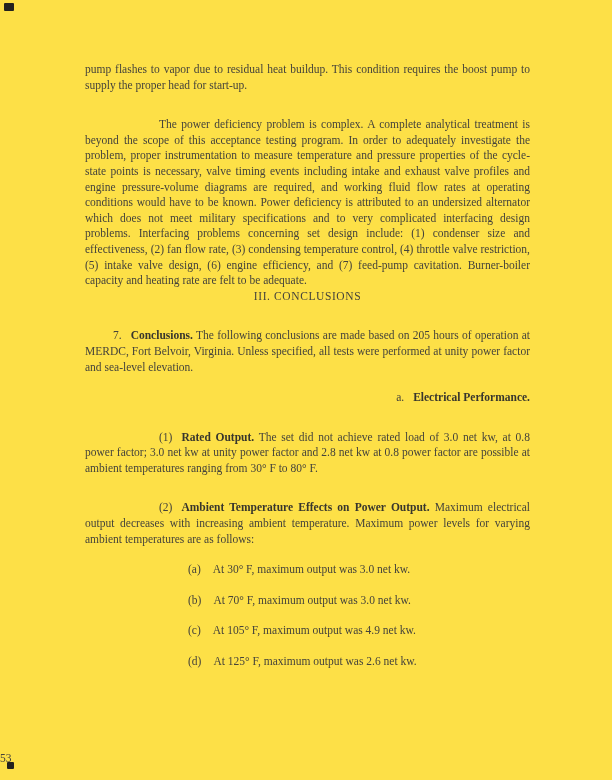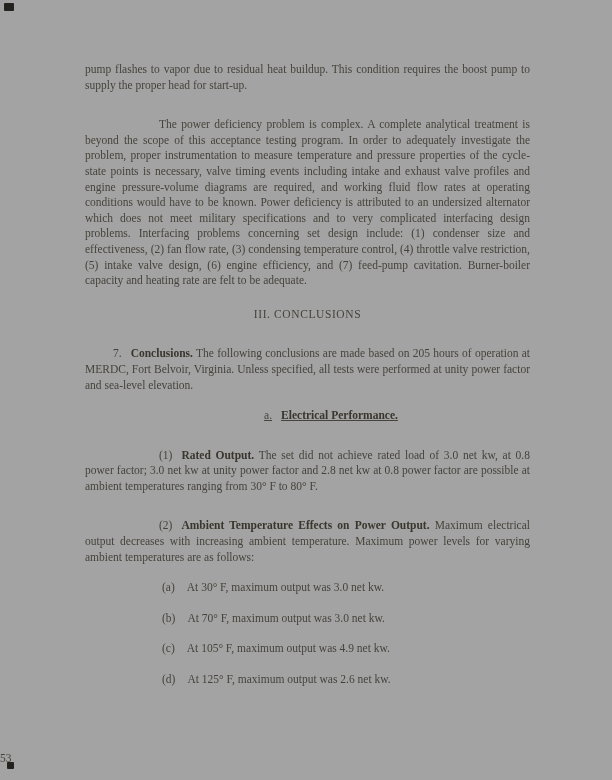--- a/index.html
+++ b/index.html
@@ -10,21 +10,21 @@
     width: 612px;
     height: 780px;
     position: relative;
     overflow: hidden;
     background: #f4f3ef;
     font-family: "Liberation Serif", serif;
   }
   .sheet {
     position: absolute;
     inset: 0;
-    background: #a3a3a3;
+    background: #fde047;
   }
   .speck {
     position: absolute;
     background: #23221e;
   }
   .speck-tl { left: 4px; top: 3px; width: 10px; height: 8px; border-radius: 1px; }
   .speck-bl { left: 7px; bottom: 11px; width: 7px; height: 7px; border-radius: 1px; }
   .content {
     position: absolute;
     left: 85px;
@@ -33,34 +33,32 @@
     font-size: 11.5px;
     line-height: 15.6px;
     color: #45433b;
     text-align: justify;
   }
   p { margin: 0; }
   .mt { margin-top: 24px; }
   .indent-lg { text-indent: 74px; }
   .indent-num { text-indent: 28px; }
   .heading {
-    margin-top: 18px;
     margin-bottom: 13px;
     text-align: center;
     text-indent: 0;
     letter-spacing: 0.6px;
   }
   .sub-a {
     margin-left: 47px;
     margin-top: 15px;
-    text-align: center;
-    text-decoration: underline;
+    text-align: right;
   }
   .temp-item {
-    margin-left: 77px;
+    margin-left: 103px;
     margin-top: 15px;
     text-align: left;
   }
   .num { margin-right: 9px; }
   .lbl { margin-right: 12px; }
   b { font-weight: bold; color: #38362d; }
   .pagenum {
     position: absolute;
     left: 0;
     right: 0;

